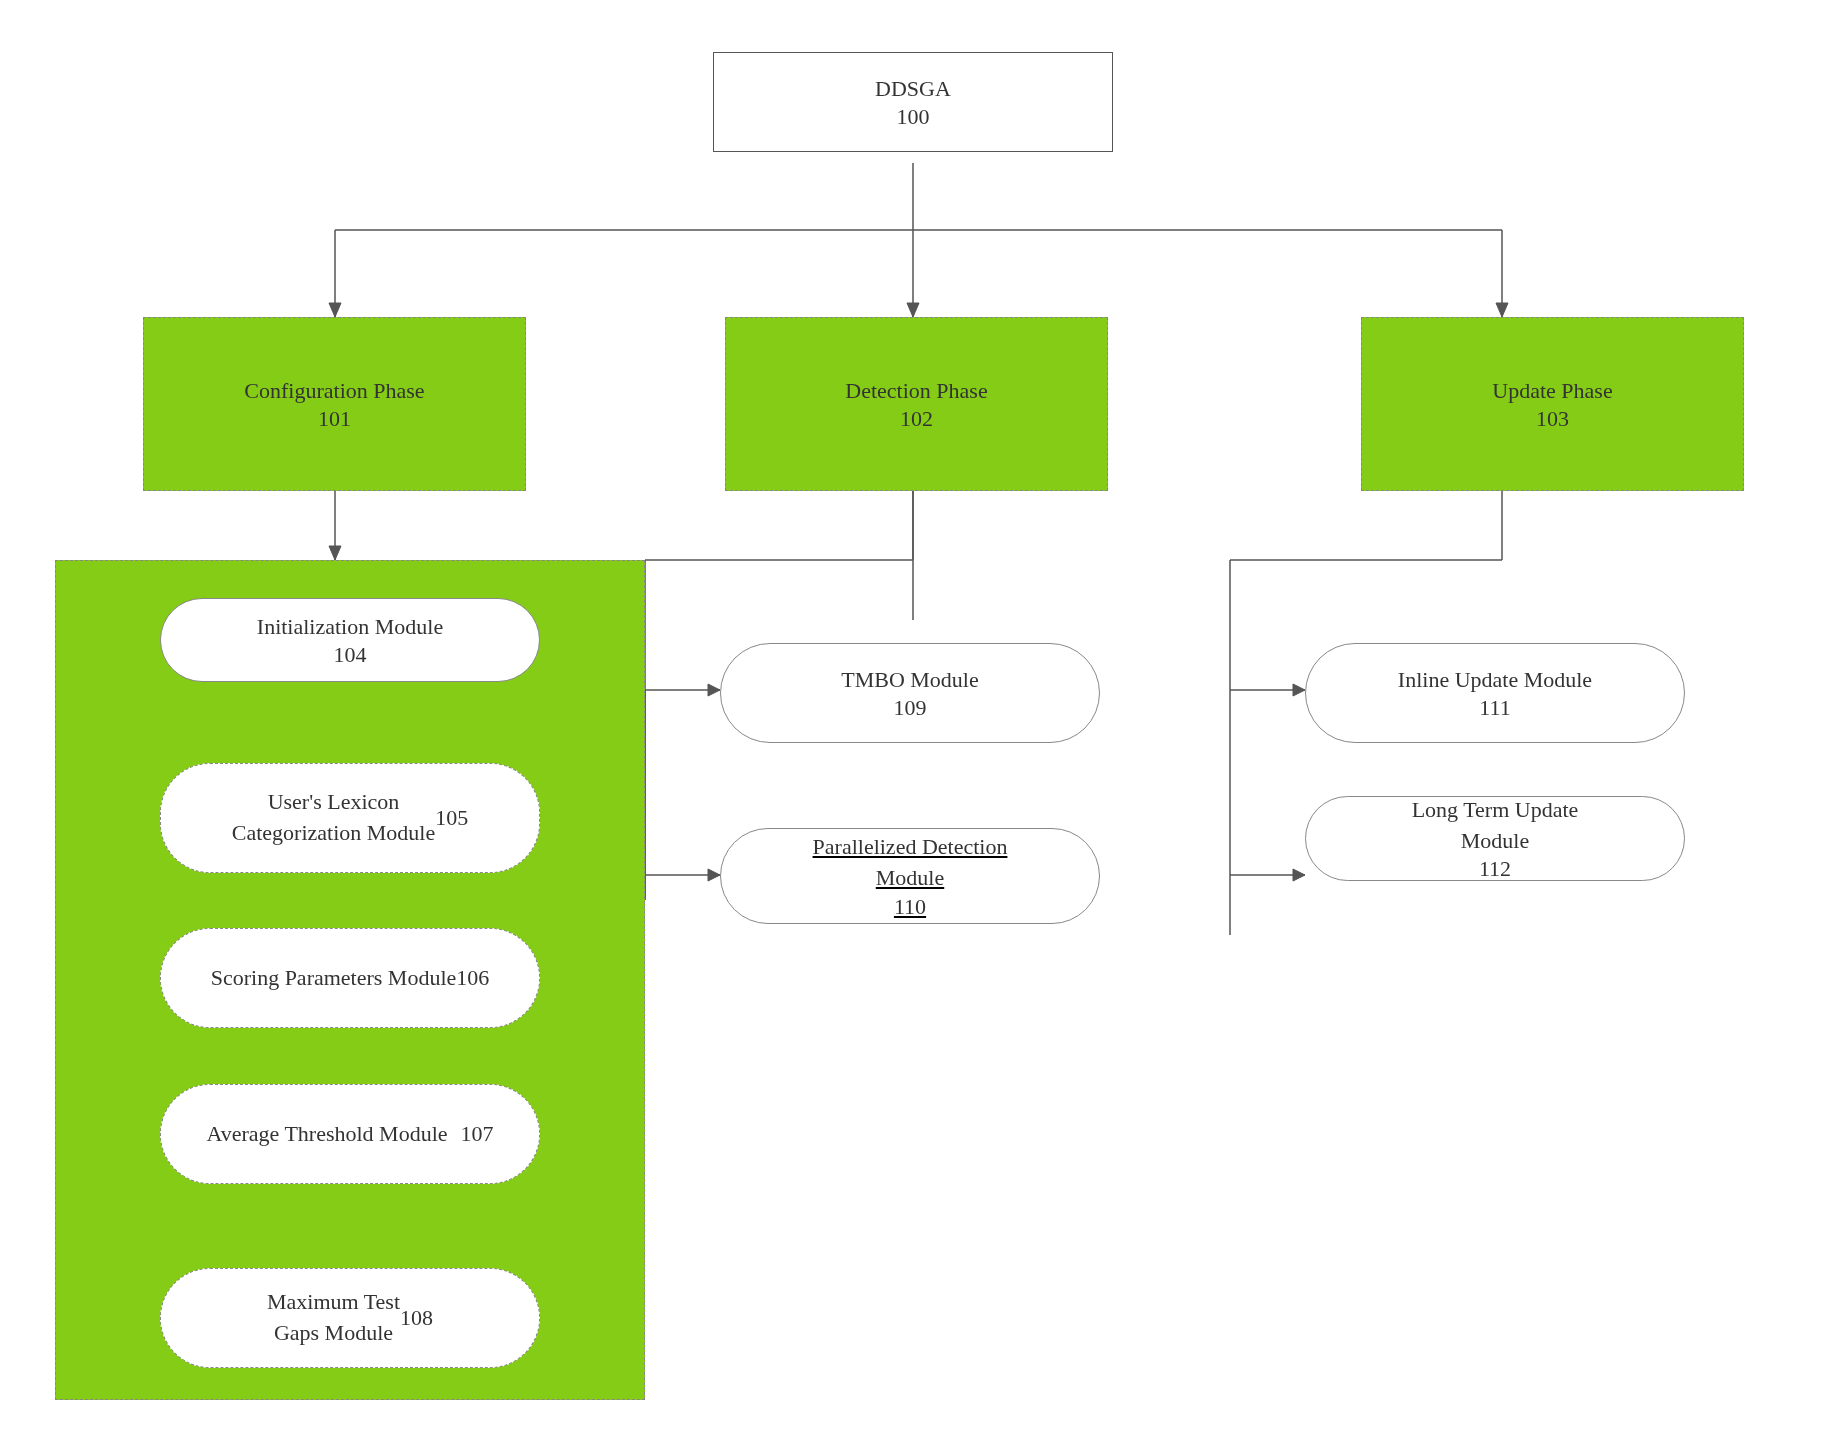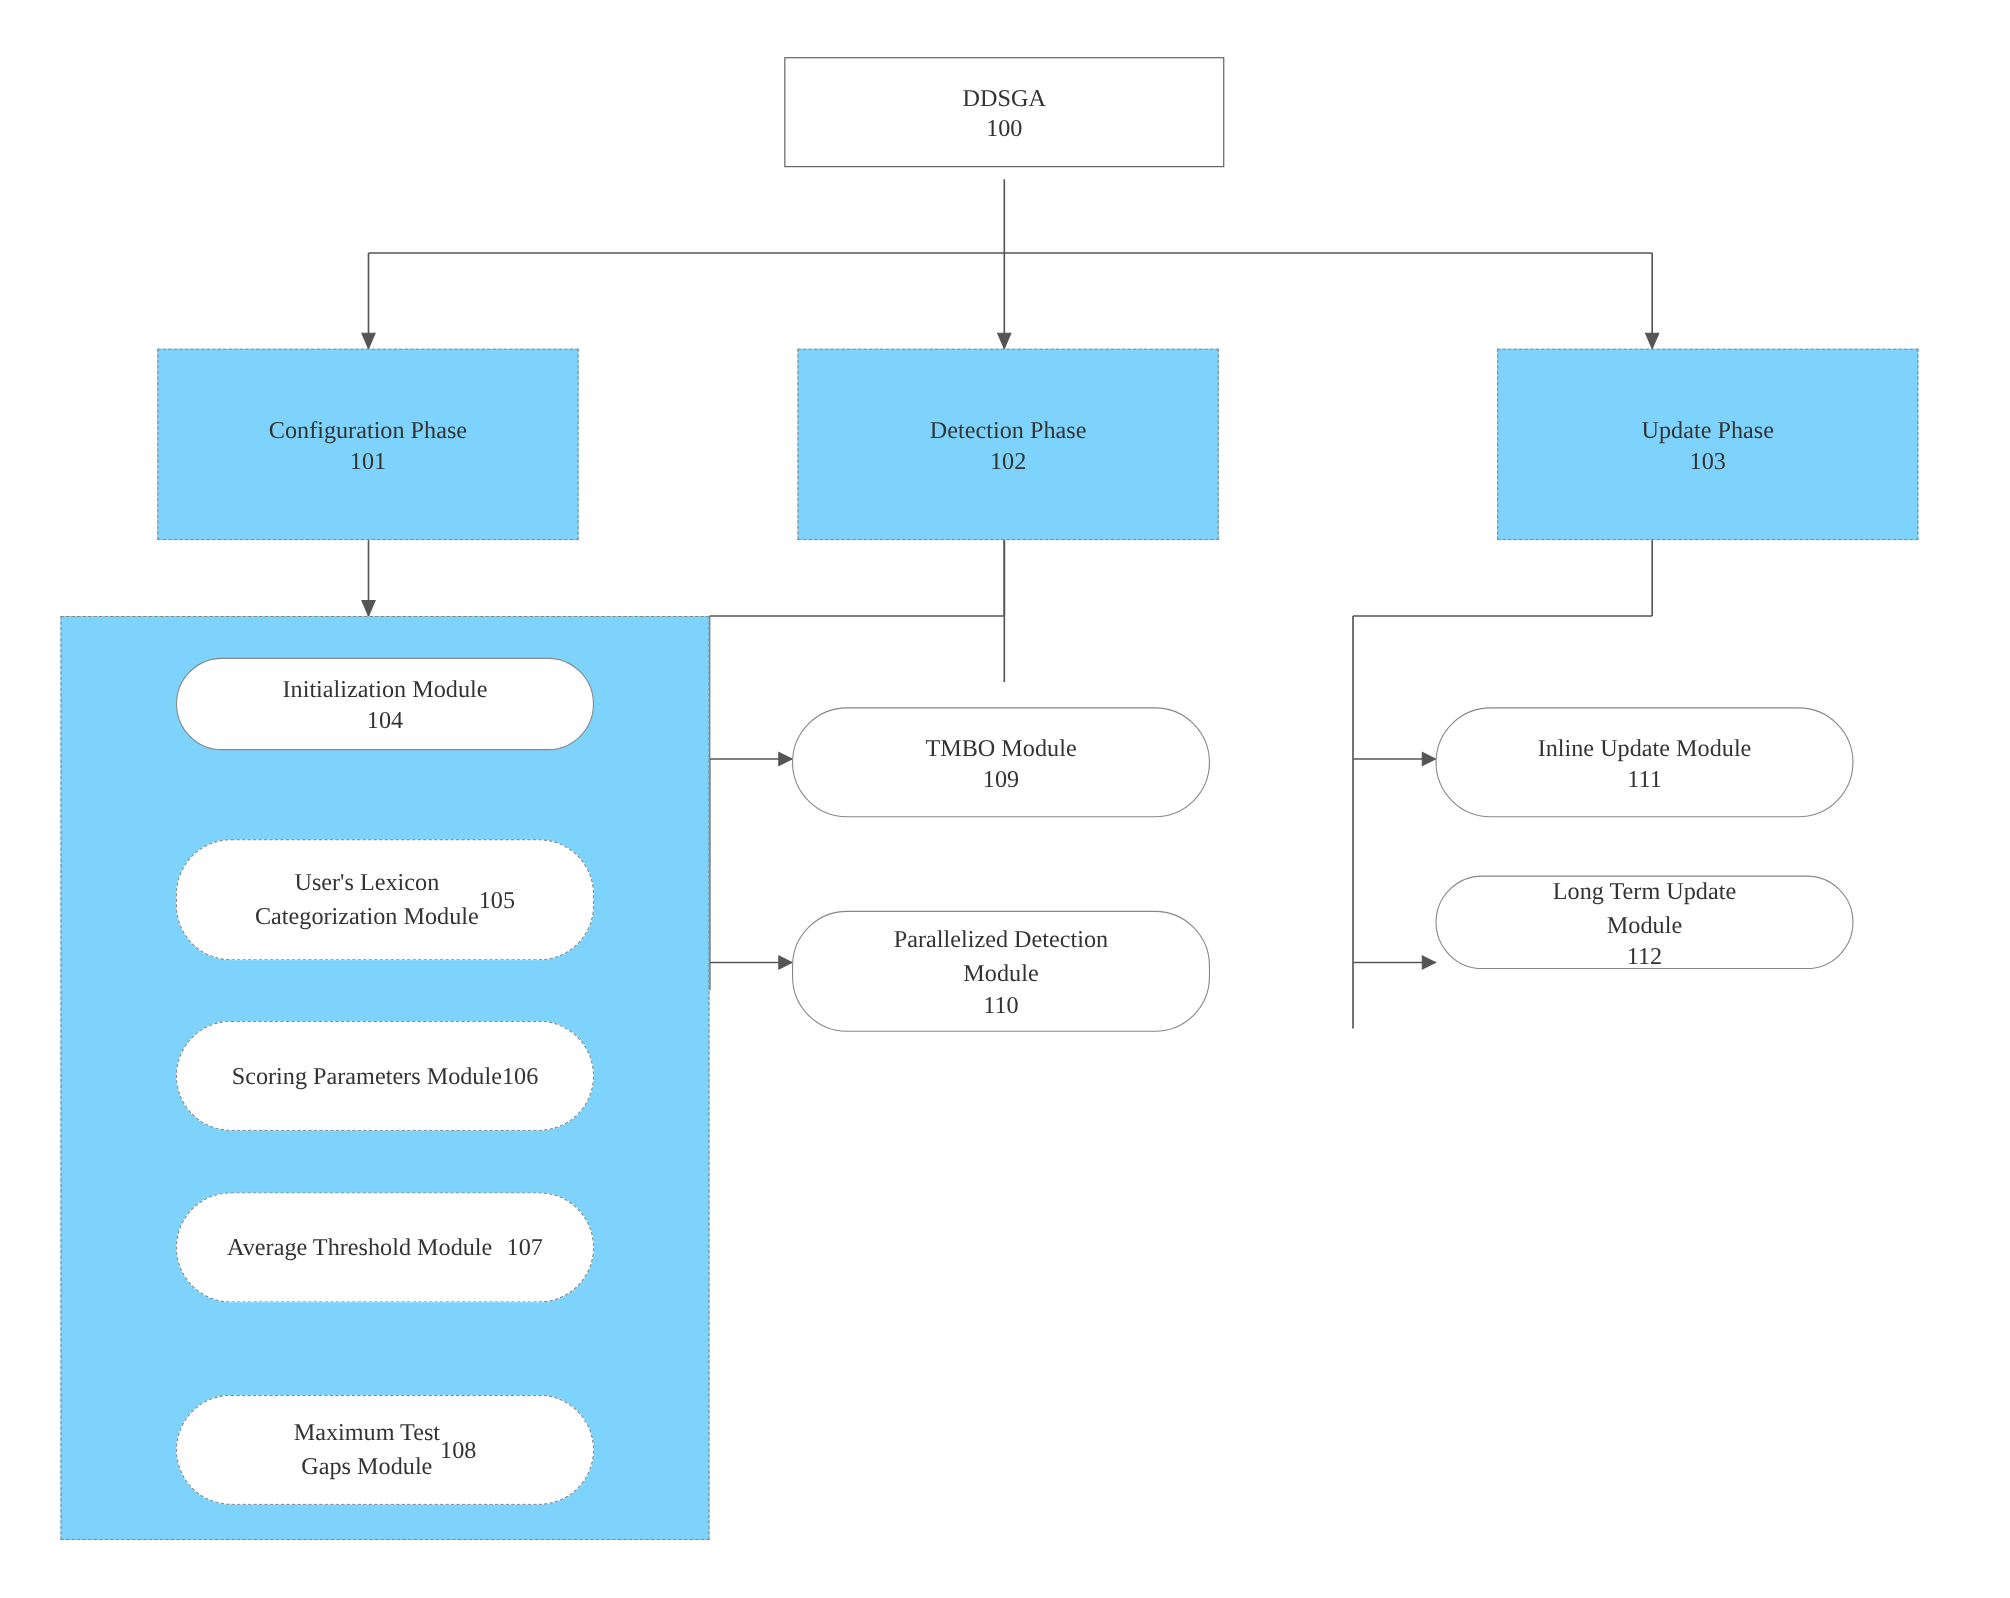--- a/index.html
+++ b/index.html
@@ -27,21 +27,21 @@
       display: flex;
       flex-direction: column;
       align-items: center;
       justify-content: center;
       text-align: center;
     }
 
     .box-dashed {
       position: absolute;
       border: 1.5px dashed #888;
-      background: #7dd3fc;
+      background: #84cc16;
       display: flex;
       flex-direction: column;
       align-items: center;
       justify-content: center;
       text-align: center;
     }
 
     .box-rounded {
       position: absolute;
       border: 1.5px solid #888;
@@ -207,21 +207,21 @@
     <span class="label-main" style="white-space: pre-line;">Maximum Test
 Gaps Module</span>
     <span class="label-num">108</span>
   </div>
 
   <div class="box-rounded" style="left: 720px; top: 643px; width: 380px; height: 100px;">
     <span class="label-main">TMBO Module</span>
     <span class="label-num">109</span>
   </div>
 
-  <div class="box-rounded" style="left: 720px; top: 828px; width: 380px; height: 110px;">
+  <div class="box-rounded" style="left: 720px; top: 828px; width: 380px; height: 96px; text-decoration: underline;">
     <span class="label-main" style="white-space: pre-line;">Parallelized Detection
 Module</span>
     <span class="label-num">110</span>
   </div>
 
   <div class="box-rounded" style="left: 1305px; top: 643px; width: 380px; height: 100px;">
     <span class="label-main">Inline Update Module</span>
     <span class="label-num">111</span>
   </div>
 

